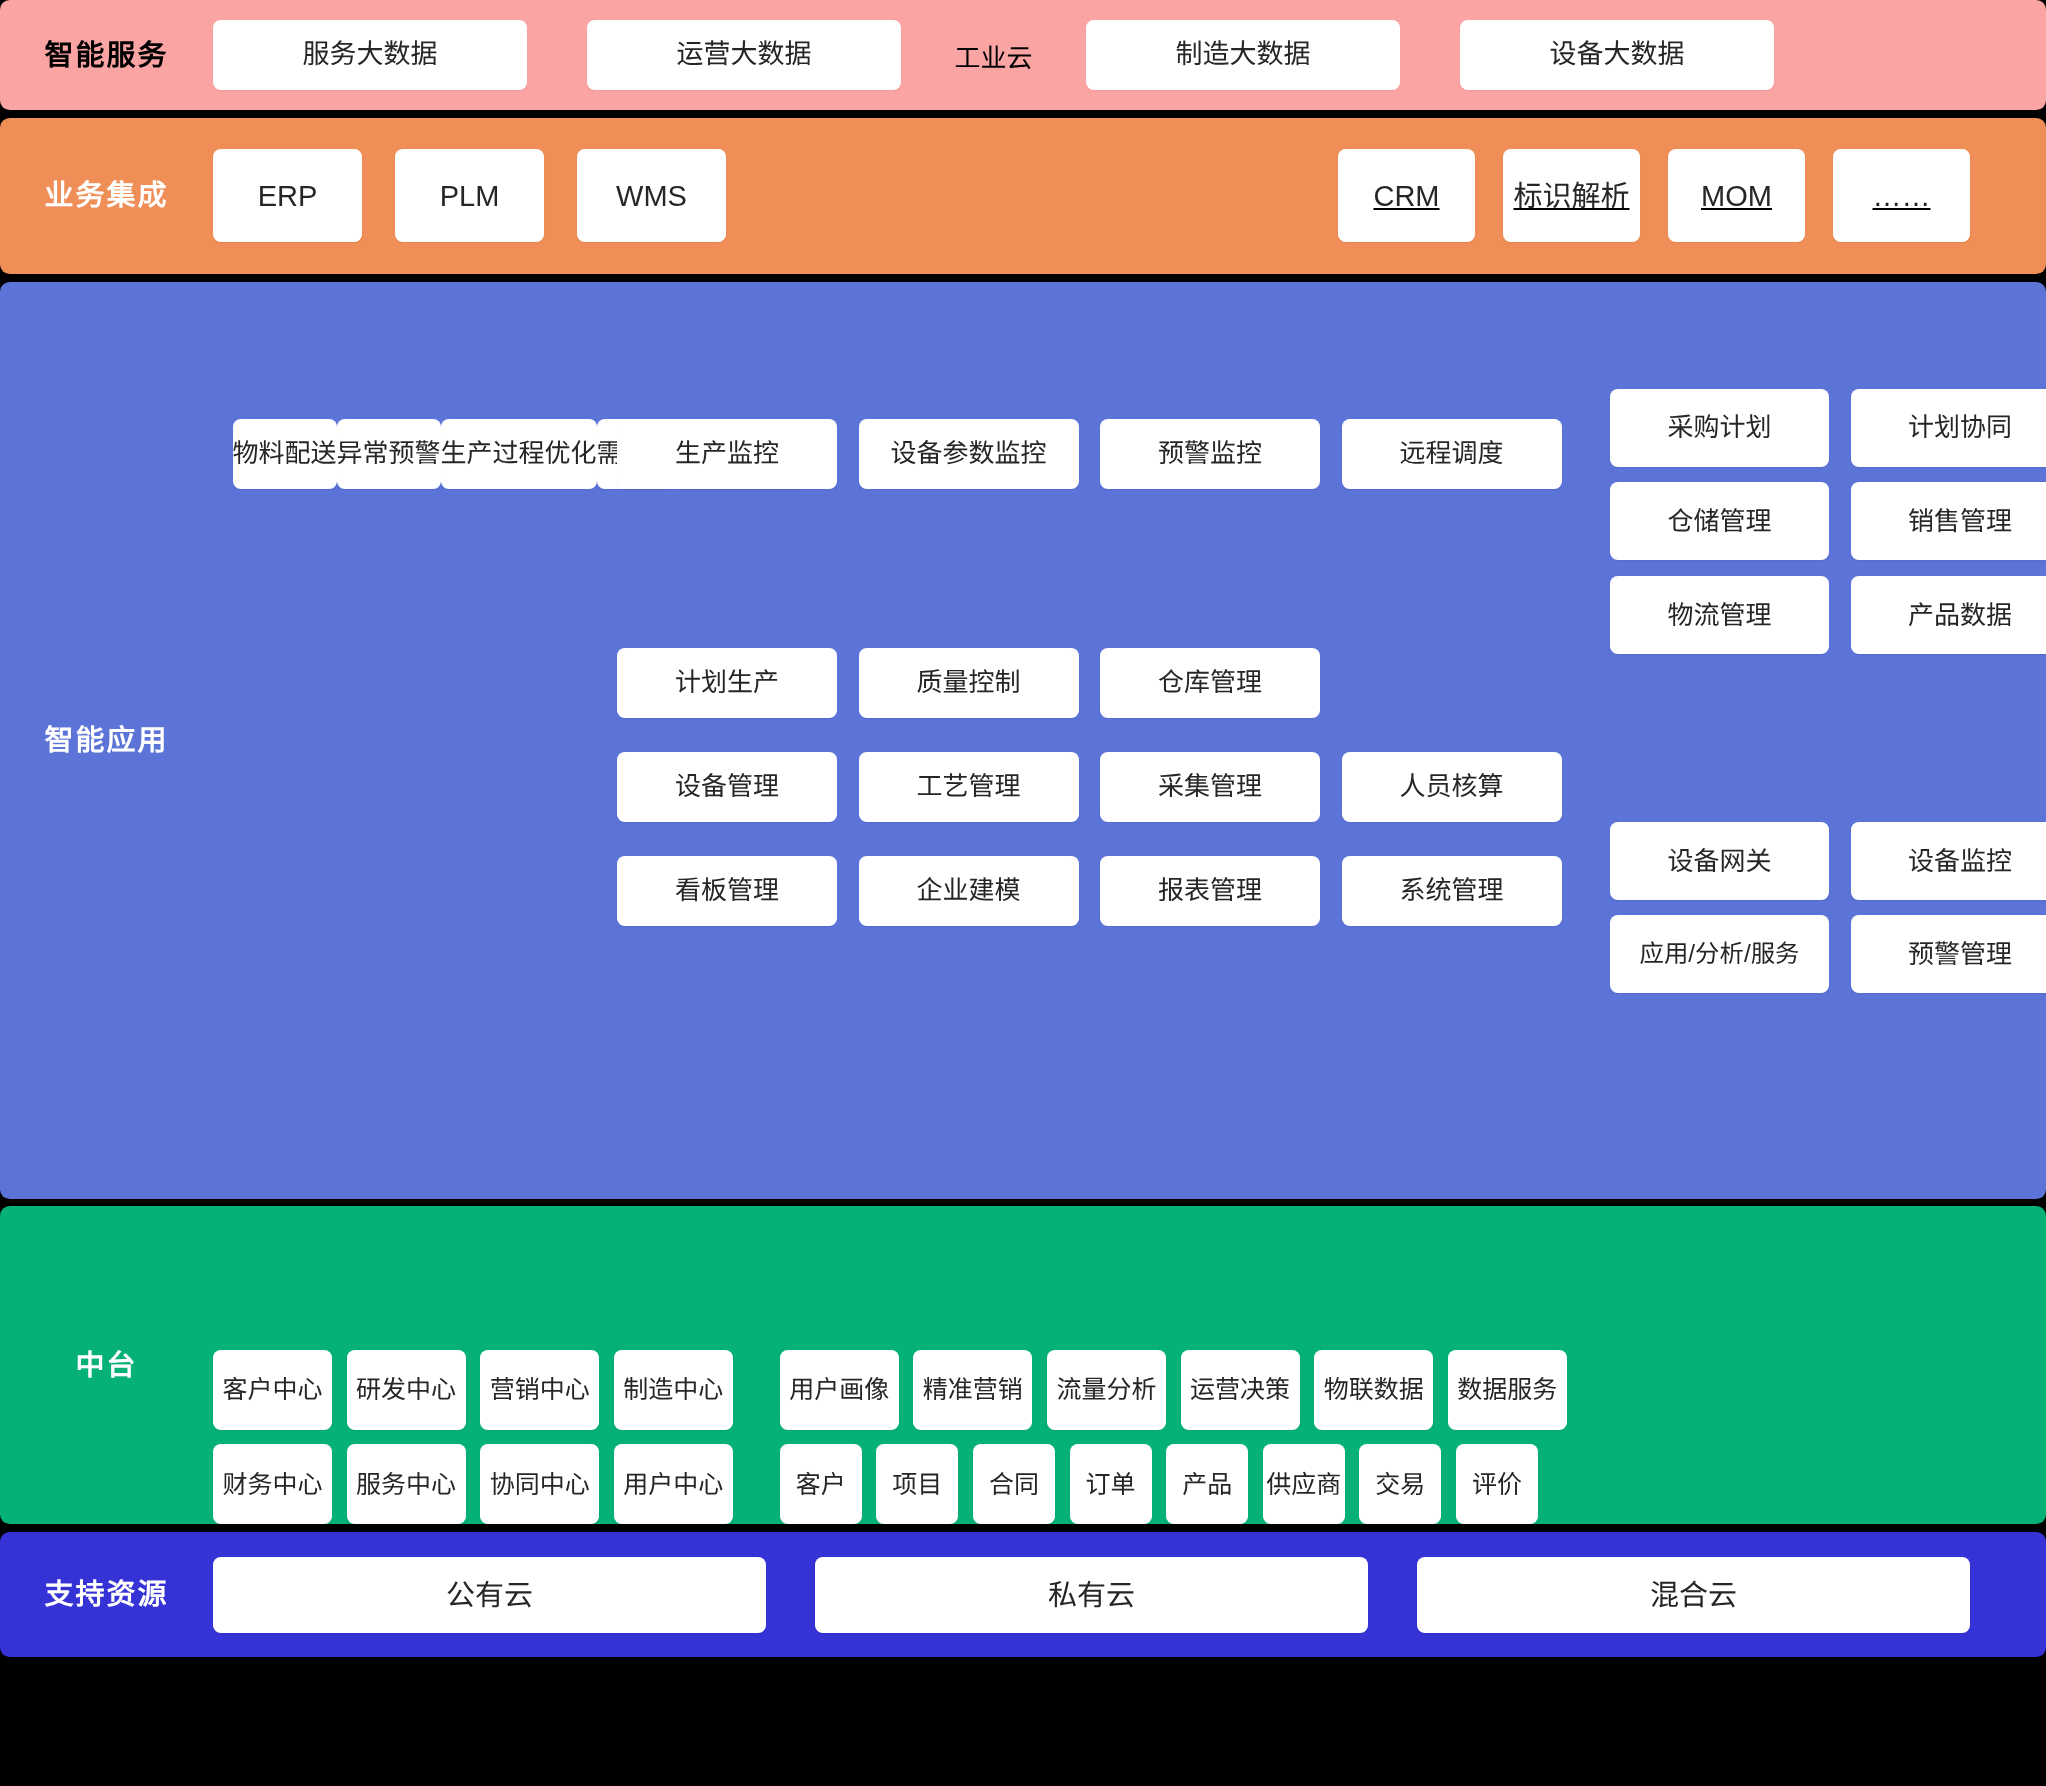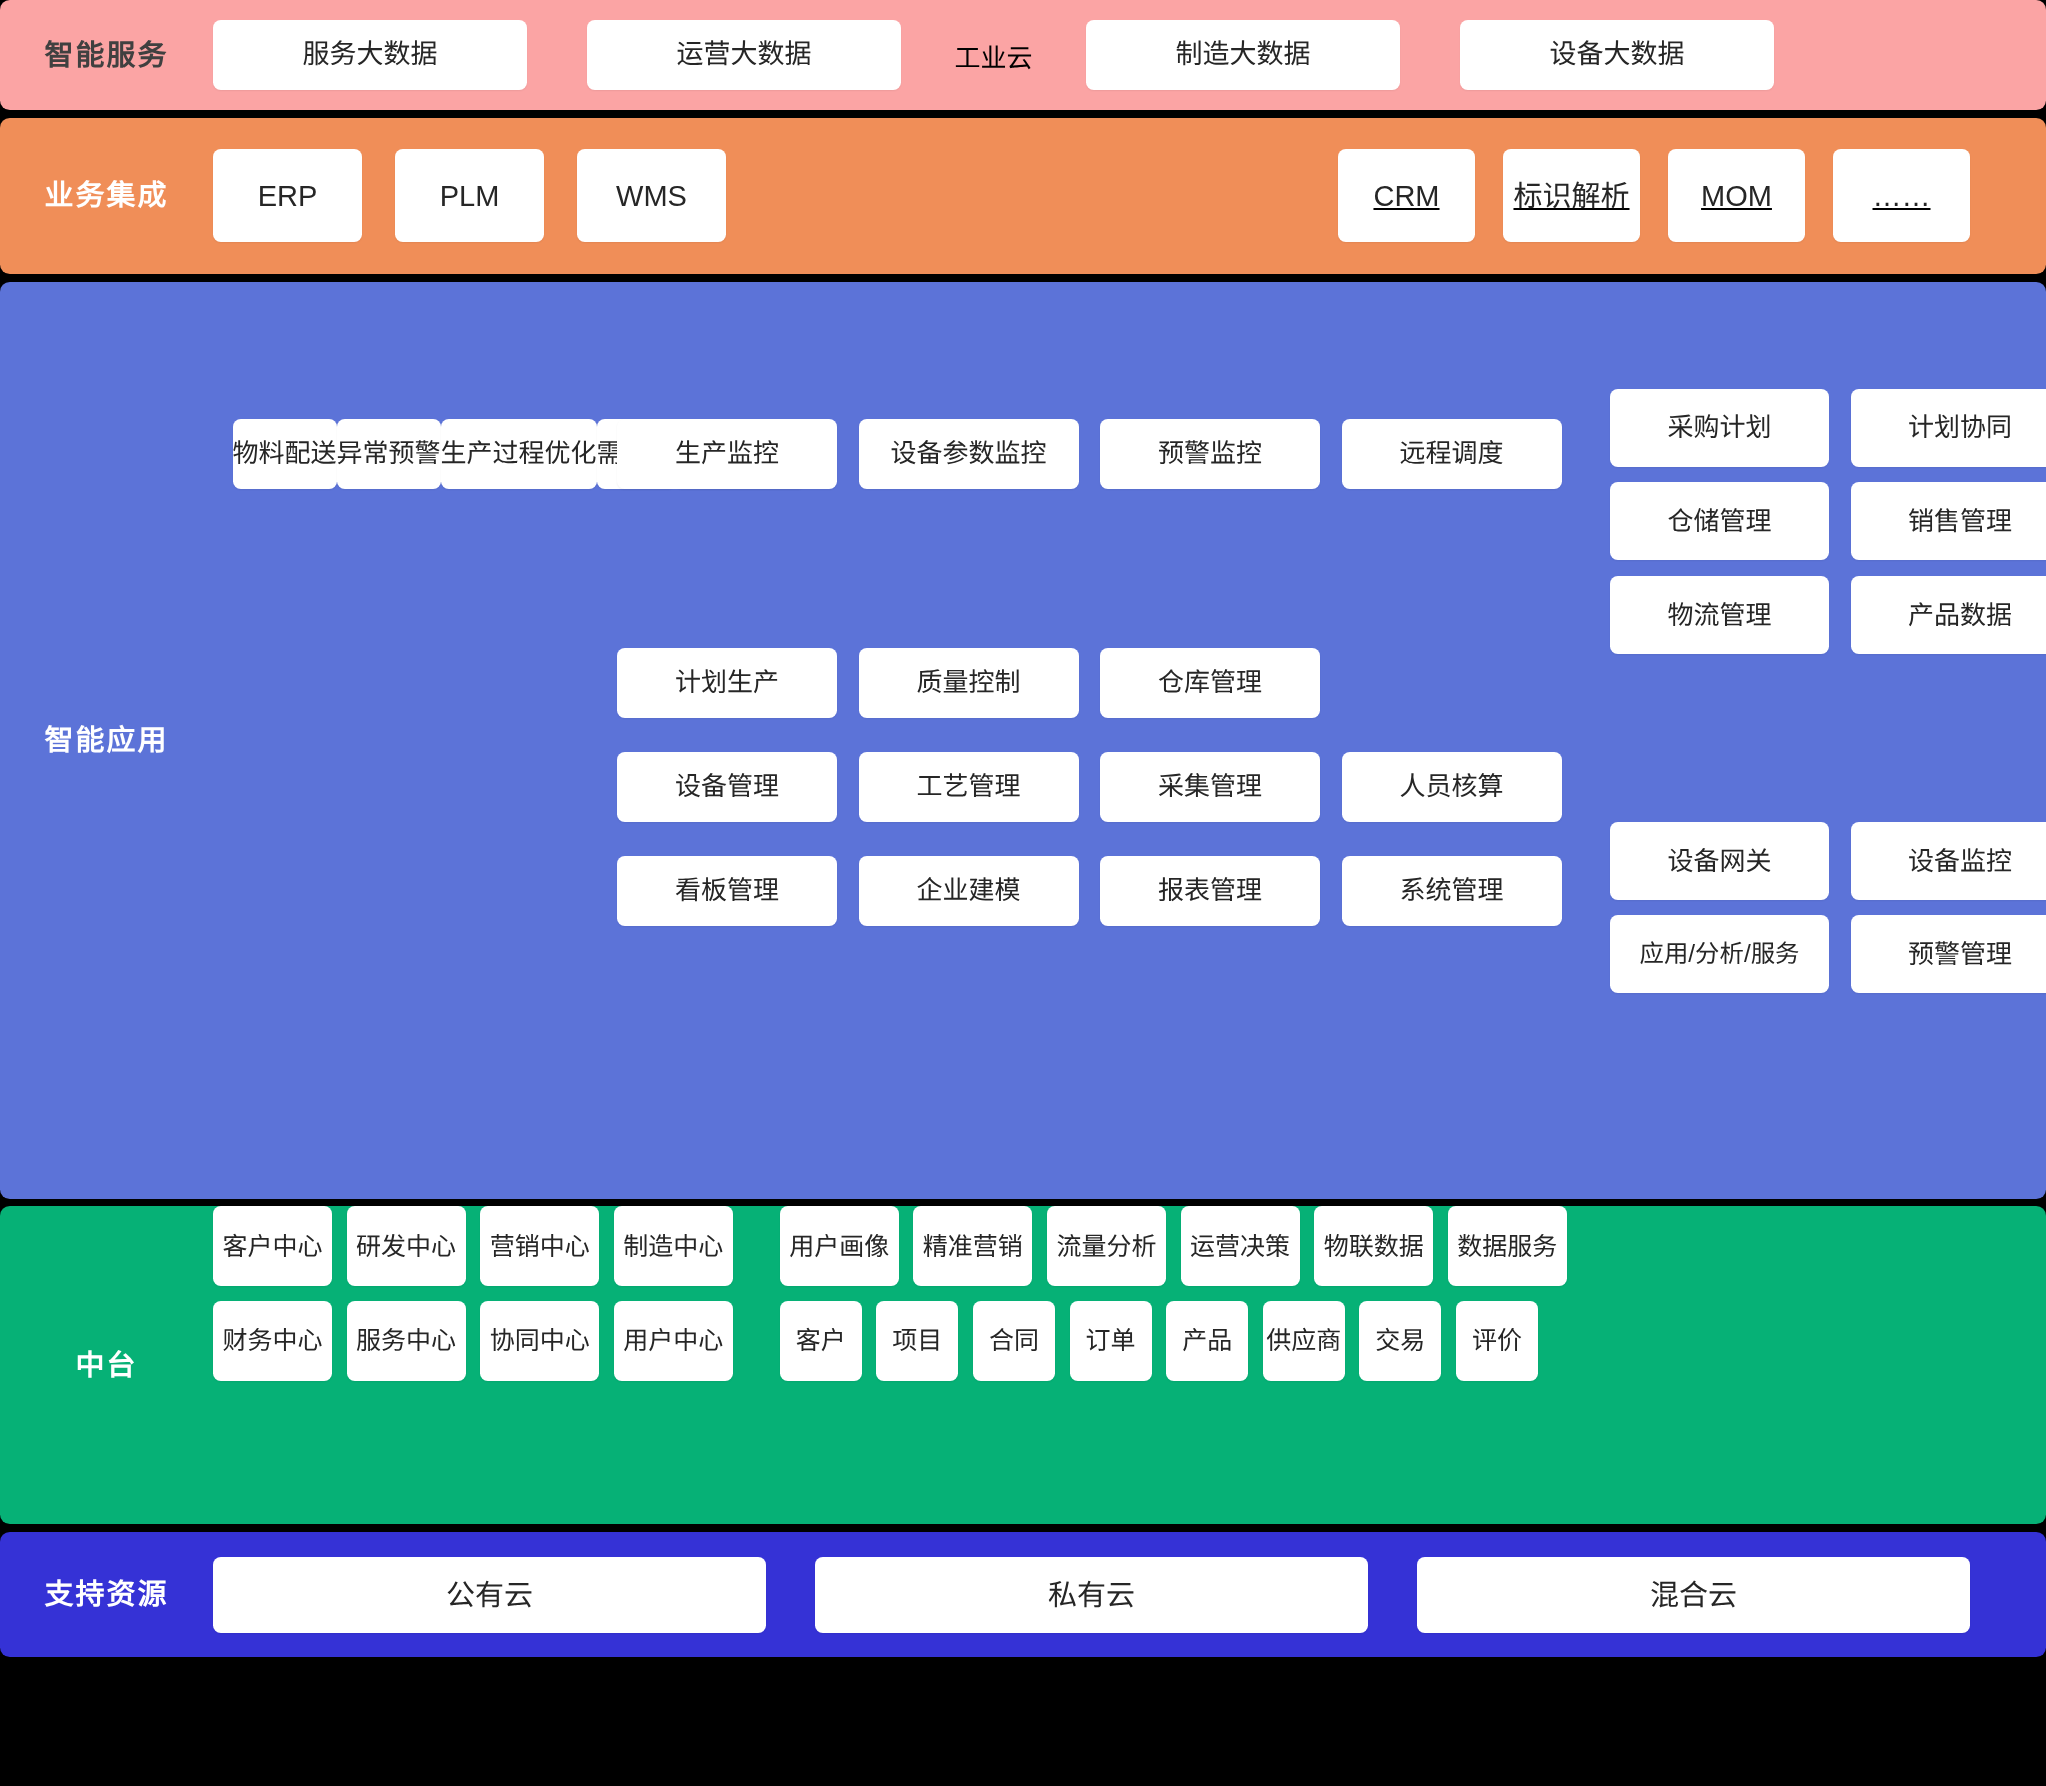--- a/index.html
+++ b/index.html
@@ -59,21 +59,21 @@
     color: #262626;
     text-align: center;
     font-size: 26px;
     line-height: 1.25;
     box-shadow: 0 1px 2px rgba(0,0,0,0.06);
     white-space: nowrap;
   }
 
   
   .band-service { background: #fba4a4; height: 110px; }
-  .band-service .band-label { color: #404040; }
+  .band-service .band-label { color: #000000; }
   .svc-row {
     height: 100%;
     display: flex;
     align-items: center;
     gap: 0;
     padding-right: 80px;
   }
   .svc-row .card { height: 70px; width: 314px; font-size: 27px; }
   .svc-gap { width: 60px; flex: 0 0 60px; }
   .svc-cloud {
@@ -143,21 +143,21 @@
   .right-row .card { width: 219px; height: 78px; font-size: 26px; }
   .right-gap { height: 15.6px; }
   .right-gap-big { height: 168px; }
   .card-narrow { font-size: 24.4px !important; }
 
   
   .band-mid { background: #06b176; height: 318px; }
   .mid-area {
     height: 100%;
     display: flex;
-    align-items: flex-start;
+    align-items: flex-end;
     padding-right: 76px;
   }
   .mid-groupA { display: flex; flex-direction: column; gap: 14.6px; }
   .mid-groupA .mrow { display: flex; gap: 14.6px; }
   .mid-groupA .card { width: 119px; height: 80px; font-size: 25px; }
 
   .mid-inner-gap { width: 47px; flex: 0 0 47px; }
 
   .mid-groupB { display: flex; flex-direction: column; gap: 14.6px; }
   .mid-groupB .mrow { display: flex; gap: 14.6px; }

